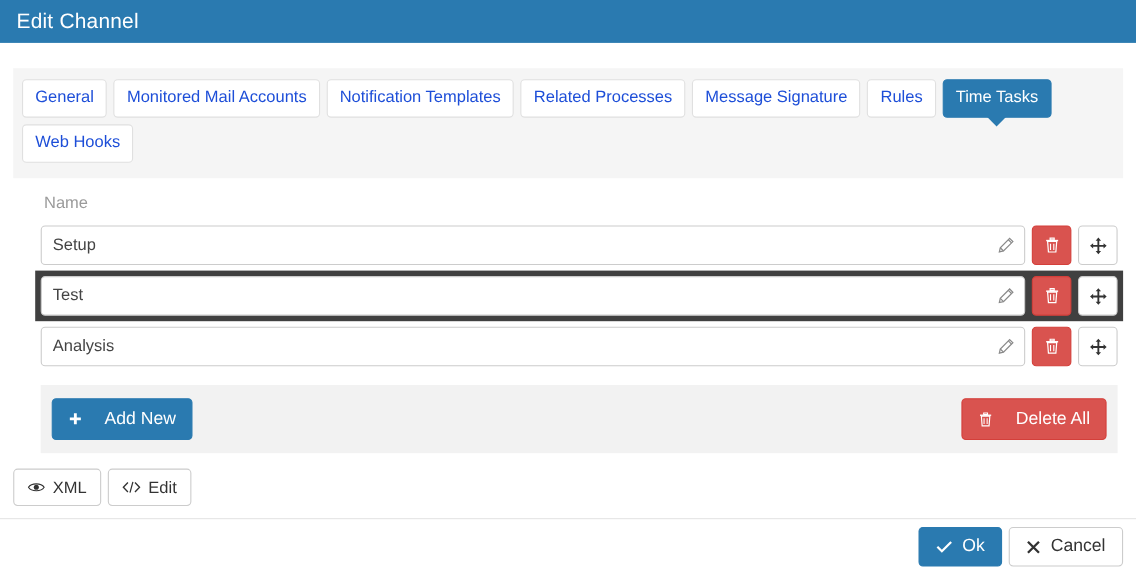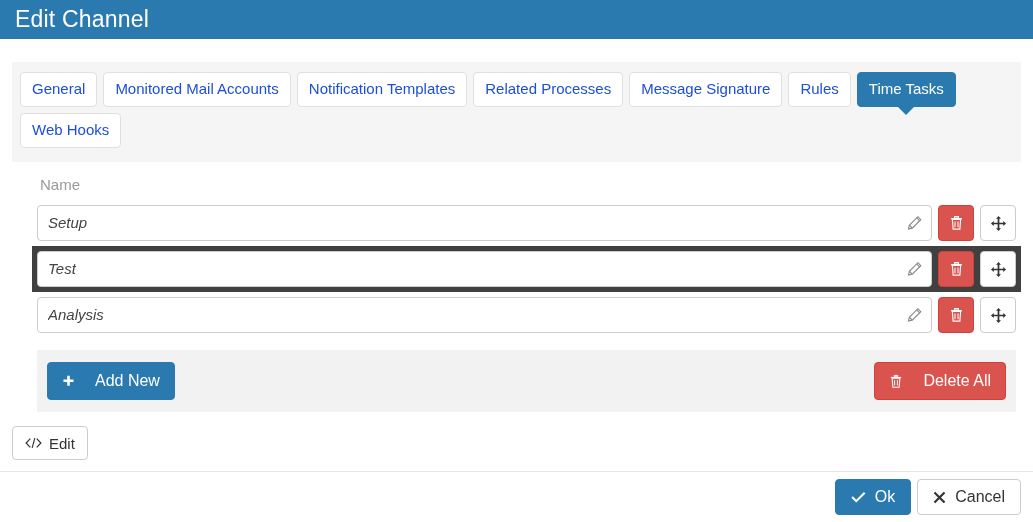--- a/index.html
+++ b/index.html
@@ -20,21 +20,21 @@
   .titlebar {
     height: 39px;
     background: #2a7ab0;
     color: #ffffff;
     display: flex;
     align-items: center;
     padding: 0 15px;
     box-sizing: border-box;
   }
   .titlebar .title {
-    font-size: 23px;
+    font-size: 19px;
     font-weight: normal;
     letter-spacing: 0.2px;
   }
 
   
   .tabpanel {
     margin: 23px 12px 0 12px;
     background: #f5f5f5;
     padding: 10px 8px 14px 8px;
     box-sizing: border-box;
@@ -91,21 +91,20 @@
     display: flex;
     flex-direction: column;
   }
   .row {
     display: flex;
     align-items: center;
     gap: 6px;
     padding: 5px 5px;
     box-sizing: border-box;
     background: transparent;
-    font-style: italic;
   }
   .row.striped {
     background: #404040;
   }
 
   .field {
     flex: 1 1 auto;
     position: relative;
     display: flex;
     align-items: center;
@@ -386,20 +385,29 @@
       </span>
       <span>Delete All</span>
     </div>
   </div>
 
 </div>
 
 <div class="toolrow">
   <div class="btn btn-default btn-sm">
     <span>
+      <svg width="16" height="12" viewBox="0 0 18 12">
+        <path d="M1 6 C4 1.3, 14 1.3, 17 6 C14 10.7, 4 10.7, 1 6 Z" fill="none" stroke="#333333" stroke-width="1.2"></path>
+        <circle cx="9" cy="6" r="2.6" fill="#333333"></circle>
+      </svg>
+    </span>
+    <span>XML</span>
+  </div>
+  <div class="btn btn-default btn-sm">
+    <span>
       <svg width="17" height="12" viewBox="0 0 18 12">
         <path d="M5.6 1.4 L1.2 6 L5.6 10.6" fill="none" stroke="#333333" stroke-width="1.3"></path>
         <path d="M12.4 1.4 L16.8 6 L12.4 10.6" fill="none" stroke="#333333" stroke-width="1.3"></path>
         <path d="M10.4 0.8 L7.6 11.2" stroke="#333333" stroke-width="1.2"></path>
       </svg>
     </span>
     <span>Edit</span>
   </div>
 </div>
 

